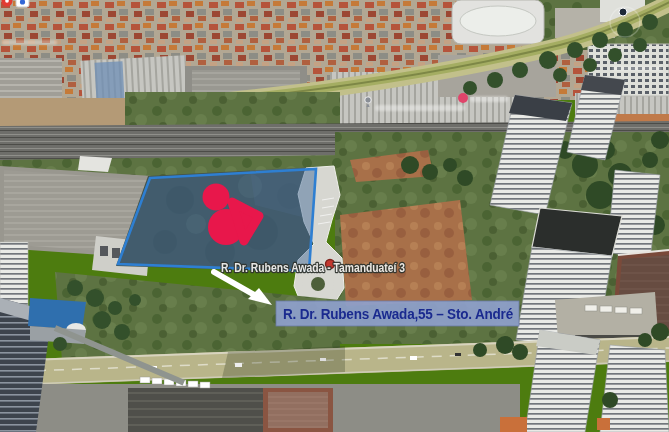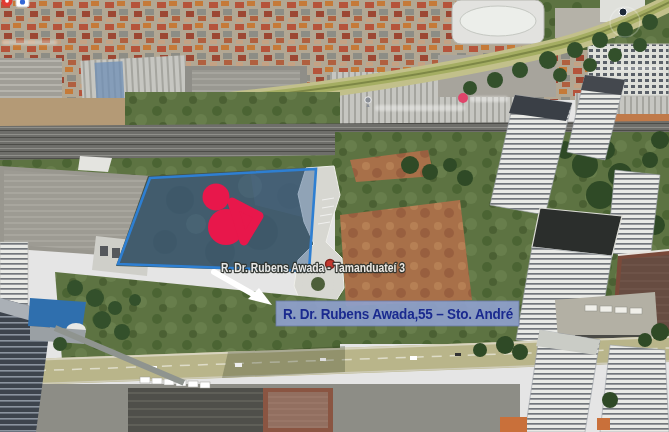--- a/index.html
+++ b/index.html
@@ -1,19 +1,19 @@
 <!DOCTYPE html>
 <html><head>
 <meta charset="utf-8">
 <style>
   html,body{margin:0;padding:0;background:#1b1b1b;}
   .stage{
     position:relative;width:669px;height:432px;overflow:hidden;
     font-family:"Liberation Sans", sans-serif;
-    background:#e5e5e5;
+    background:#4d7c0f;
   }
   svg{display:block}
   text{font-family:"Liberation Sans", sans-serif;}
   .street-label{
     font-weight:bold;
     paint-order:stroke;
     stroke:#30342f;stroke-width:2.6px;stroke-linejoin:round;
     opacity:.95;
   }
   .addr-text{font-weight:bold;letter-spacing:-.2px;}

